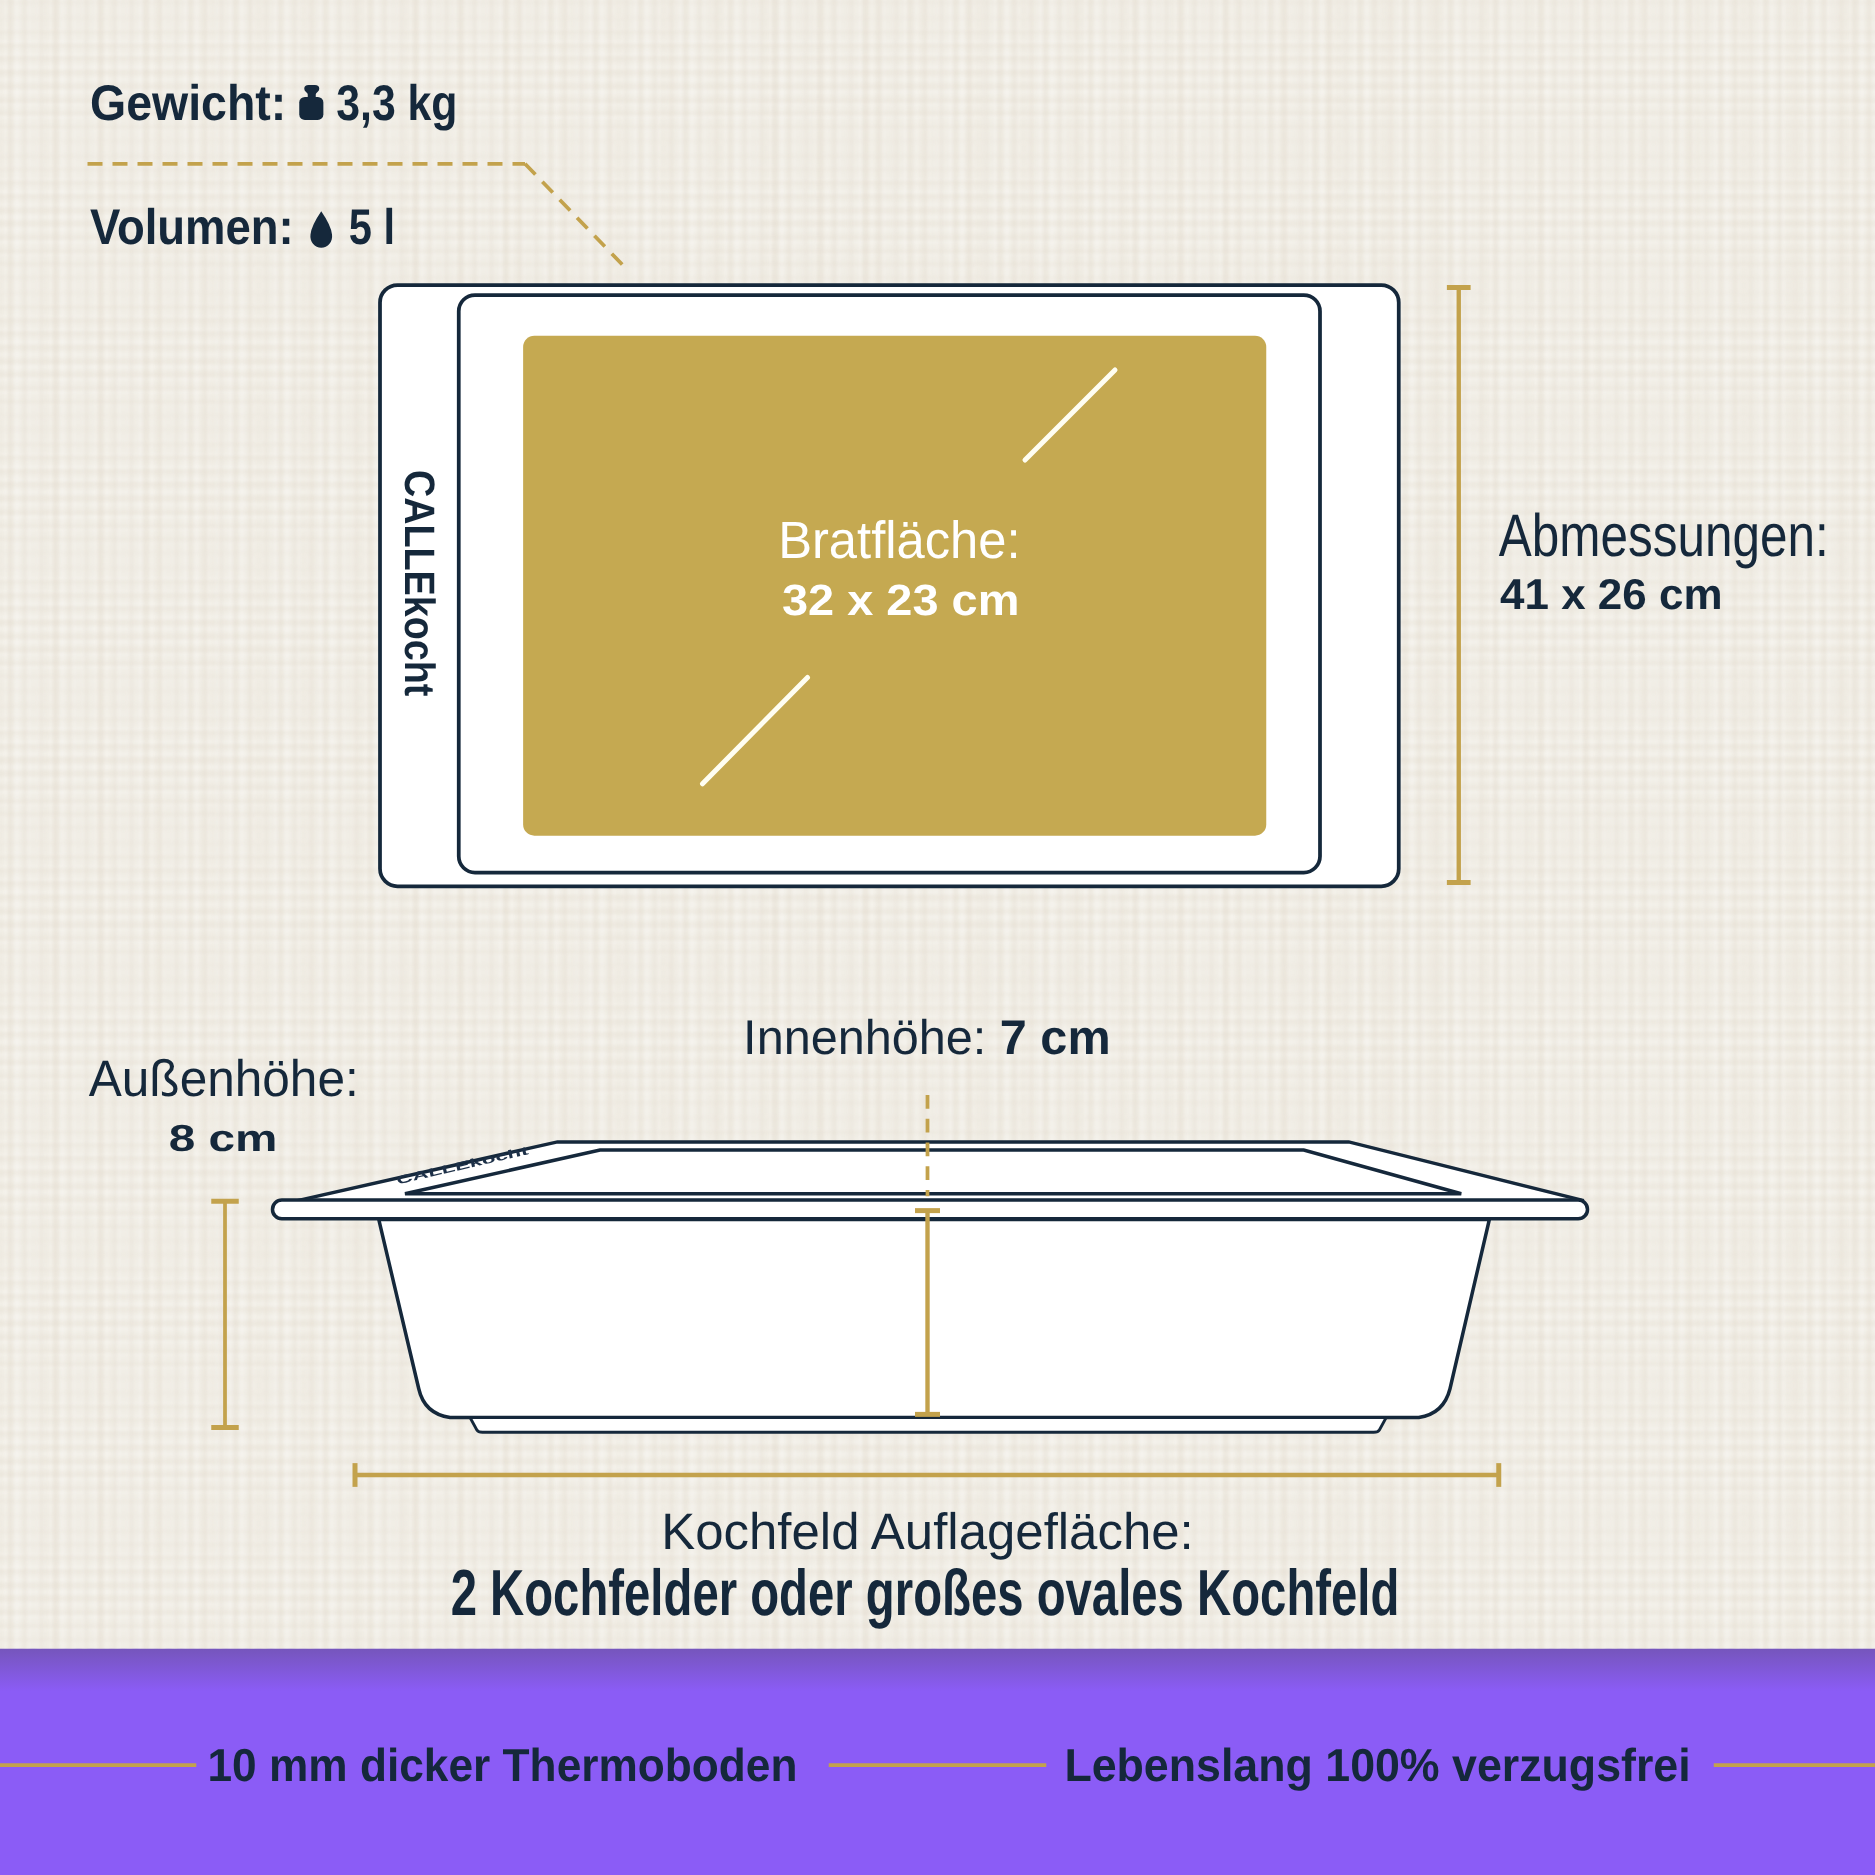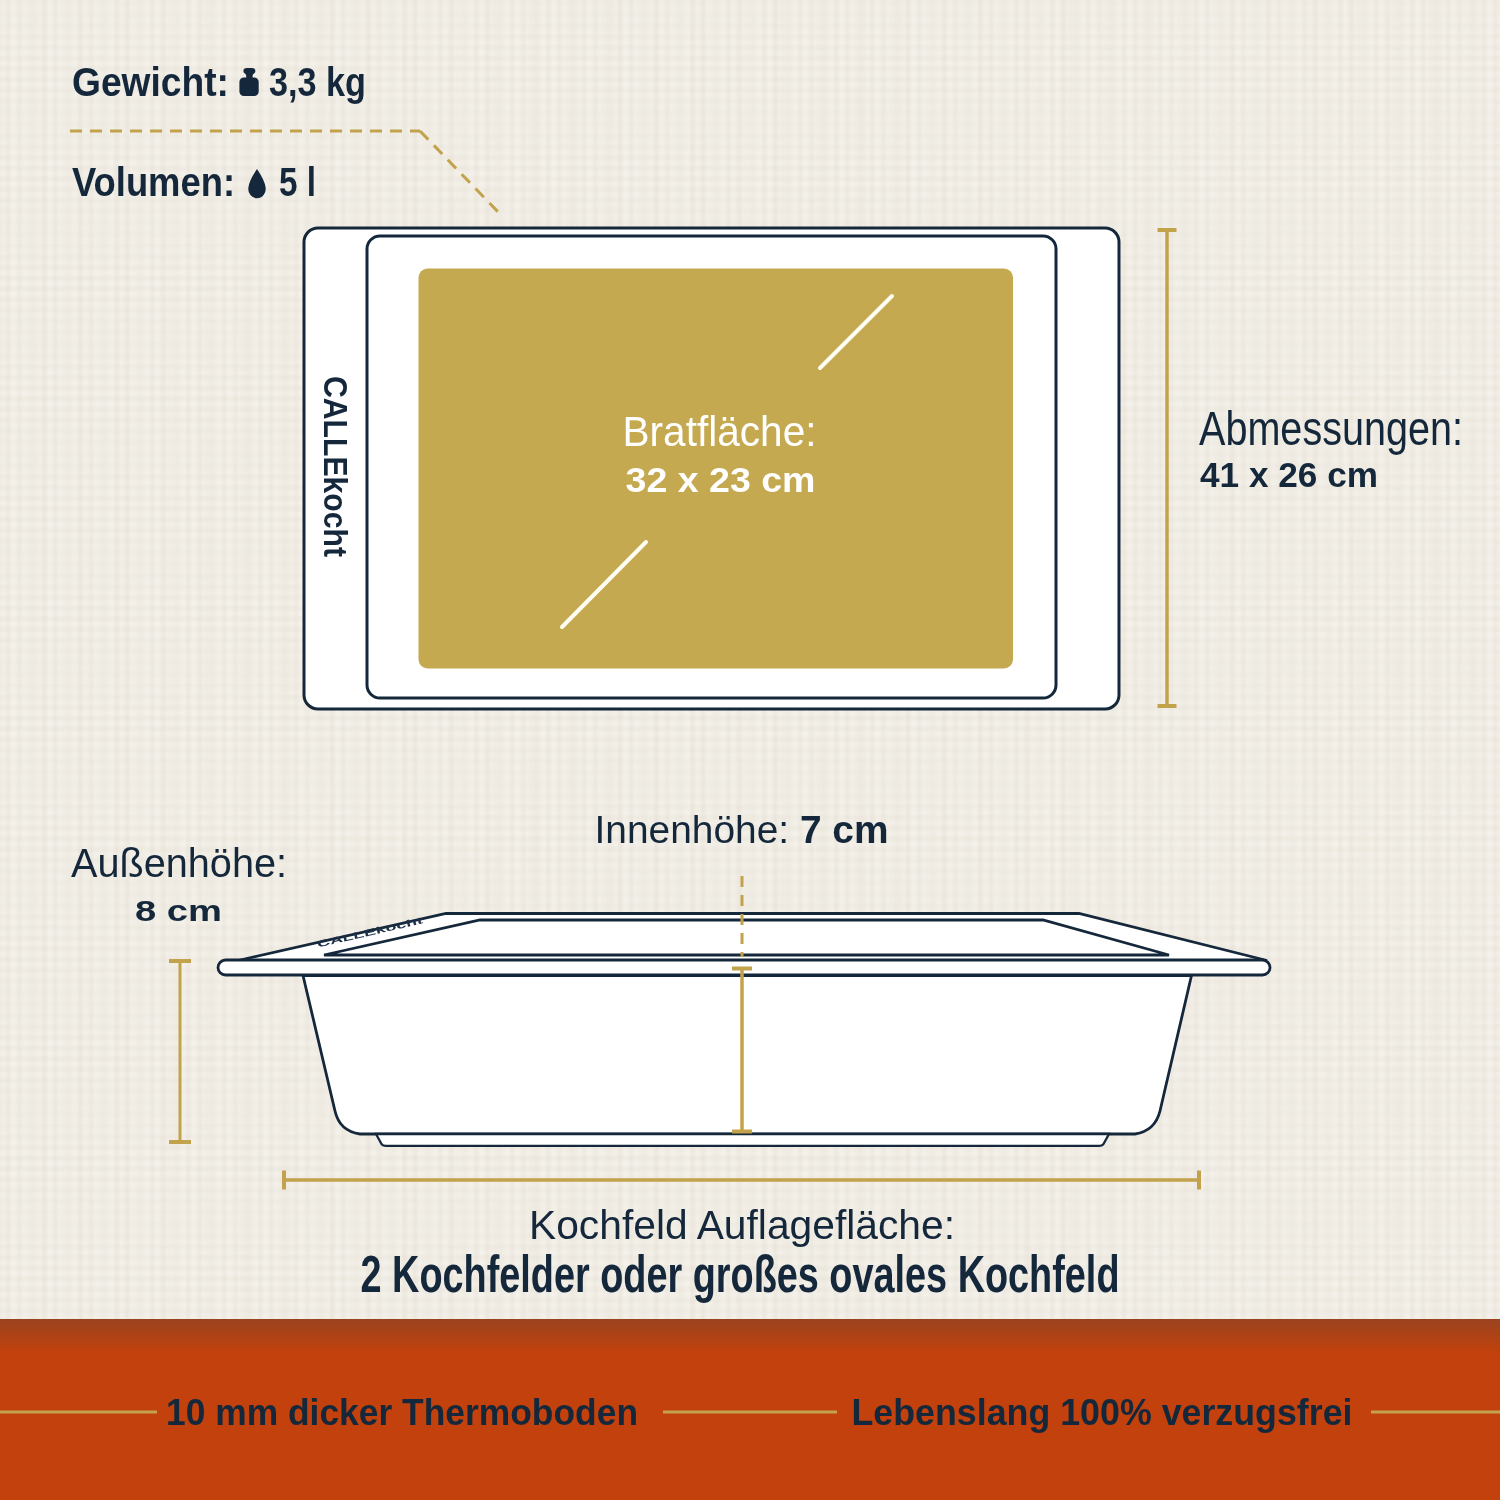--- a/index.html
+++ b/index.html
@@ -1,17 +1,17 @@
 <!DOCTYPE html>
 <html><head>
 <meta charset="utf-8">
 <style>
   html,body{margin:0;padding:0;}
   body{width:1500px;height:1500px;font-family:"Liberation Sans",sans-serif;background:#fff;}
-  #stage{position:relative;width:1500px;height:1500px;overflow:hidden;background:#c2410c;}
+  #stage{position:relative;width:1500px;height:1500px;overflow:hidden;background:#8b5cf6;}
   .beige{position:absolute;left:0;top:0;width:1500px;height:1319px;
     background-color:#f1eee6;overflow:hidden;}
   .beige::before{content:"";position:absolute;left:-6px;top:-6px;right:-6px;bottom:-6px;
     filter:blur(1.4px);
     background-image:
       repeating-linear-gradient(90deg, rgba(219,209,193,0.20) 0 4px, rgba(0,0,0,0) 4px 12px),
       repeating-linear-gradient(0deg, rgba(221,211,196,0.16) 0 4px, rgba(0,0,0,0) 4px 11px),
       repeating-linear-gradient(90deg, rgba(255,255,255,0.22) 0 3px, rgba(0,0,0,0) 3px 9px),
       repeating-linear-gradient(0deg, rgba(255,255,255,0.18) 0 3px, rgba(0,0,0,0) 3px 10px),
       repeating-linear-gradient(90deg, rgba(228,219,203,0.10) 0 13px, rgba(0,0,0,0) 13px 41px);

